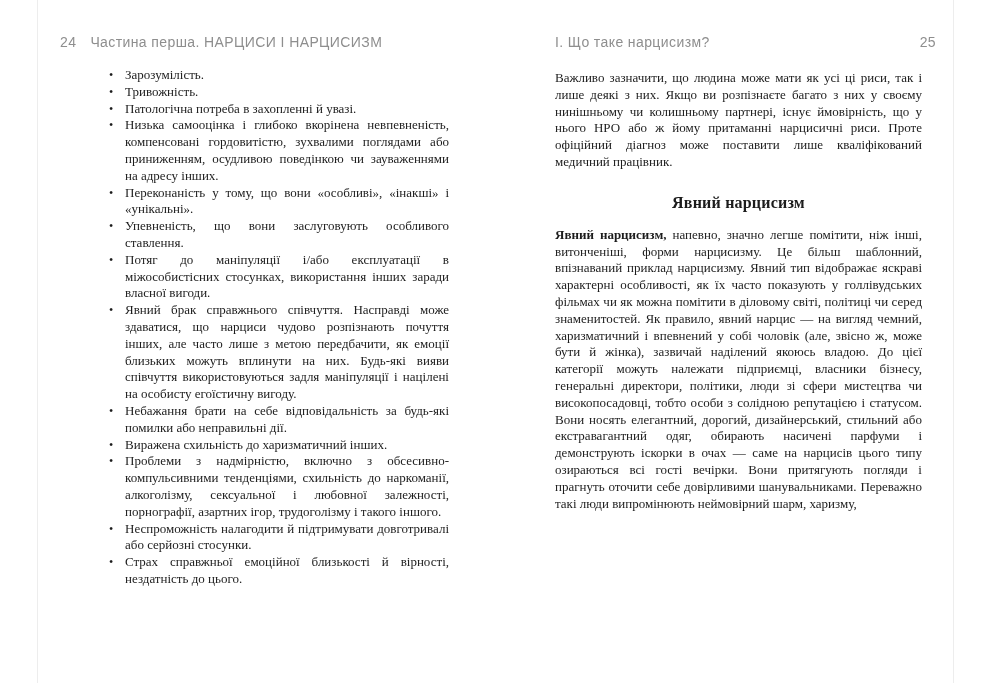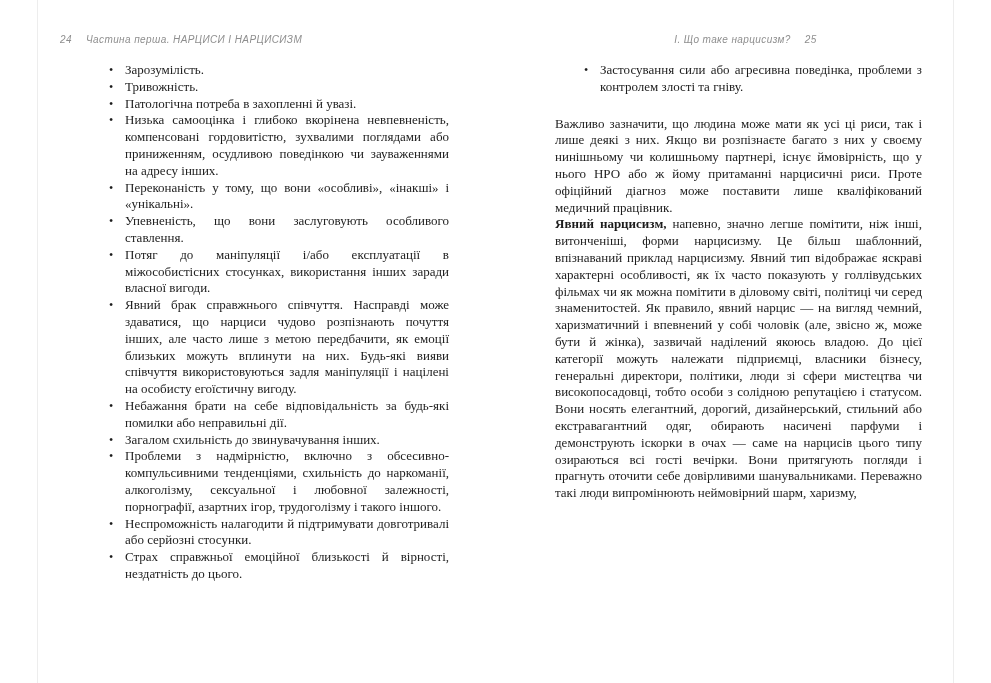--- a/index.html
+++ b/index.html
@@ -22,30 +22,29 @@
   }
   .edge.left { left: 37px; }
   .edge.right { right: 37px; }
 
   .page { position: absolute; top: 34px; }
   .page-left { left: 60px; width: 389px; }
   .page-right { left: 555px; width: 367px; }
 
   .running-head {
     font-family: "Liberation Sans", sans-serif;
-    font-size: 10px;
+    font-size: 14px;
     color: #8e8e8e;
     letter-spacing: 0.4px;
     display: flex;
     align-items: baseline;
     gap: 14px;
     white-space: nowrap;
-    font-style: italic;
   }
-  .running-head.right { justify-content: center; margin-right: -14px; }
+  .running-head.right { justify-content: space-between; margin-right: -14px; }
   .pagenum { color: #8e8e8e; }
 
   .bullet-list {
     list-style: none;
     margin: 17px 0 0 0;
     padding: 0 0 0 65px;
     font-size: 13px;
     line-height: 16.8px;
     text-align: justify;
     hyphens: auto;
@@ -63,21 +62,21 @@
 
   .para {
     margin: 0;
     font-size: 13px;
     line-height: 16.8px;
     text-align: justify;
     hyphens: auto;
   }
   .para.first { margin-top: 20px; }
   .para.indent { text-indent: 18px; }
-  .para.after-heading { }
+  .para.after-heading { margin-top: 15px; }
 
   .section-heading {
     margin: 23px 0 0 0;
     font-size: 16px;
     font-weight: bold;
     text-align: center;
     letter-spacing: 0.2px;
   }
   .lead { font-weight: bold; }
 </style>
@@ -97,32 +96,30 @@
     <ul class="bullet-list">
         <li>Зарозумілість.</li>
         <li>Тривожність.</li>
         <li>Патологічна потреба в захопленні й увазі.</li>
         <li>Низька самооцінка і глибоко вкорінена невпевненість, компенсовані гордовитістю, зухвалими поглядами або приниженням, осудливою поведінкою чи зауваженнями на адресу інших.</li>
         <li>Переконаність у тому, що вони «особливі», «інакші» і «унікальні».</li>
         <li>Упевненість, що вони заслуговують особливого ставлення.</li>
         <li>Потяг до маніпуляції і/або експлуатації в міжособистісних стосунках, використання інших заради власної вигоди.</li>
         <li>Явний брак справжнього співчуття. Насправді може здаватися, що нарциси чудово розпізнають почуття інших, але часто лише з метою передбачити, як емоції близьких можуть вплинути на них. Будь-які вияви співчуття використовуються задля маніпуляції і націлені на особисту егоїстичну вигоду.</li>
         <li>Небажання брати на себе відповідальність за будь-які помилки або неправильні дії.</li>
-        <li>Загалом схильність до звинувачування інших.</li>
+        <li>Виражена схильність до харизматичний інших.</li>
         <li>Проблеми з надмірністю, включно з обсесивно-компульсивними тенденціями, схильність до наркоманії, алкоголізму, сексуальної і любовної залежності, порнографії, азартних ігор, трудоголізму і такого іншого.</li>
         <li>Неспроможність налагодити й підтримувати довготривалі або серйозні стосунки.</li>
         <li>Страх справжньої емоційної близькості й вірності, нездатність до цього.</li>
       </ul>
   </section>
 
   <section class="page page-right">
     <header class="running-head right">
       <span class="head-title">І. Що таке нарцисизм?</span>
       <span class="pagenum">25</span>
     </header>
-    <ul class="bullet-list">
-        <li>Застосування сили або агресивна поведінка, проблеми з контролем злості та гніву.</li>
-      </ul>
     <p class="para first">Важливо зазначити, що людина може мати як усі ці риси, так і лише деякі з них. Якщо ви розпізнаєте багато з них у своєму нинішньому чи колишньому партнері, існує ймовірність, що у нього НРО або ж йому притаманні нарцисичні риси. Проте офіційний діагноз може поставити лише кваліфікований медичний працівник.</p>
+    <h2 class="section-heading">Явний нарцисизм</h2>
     <p class="para after-heading"><strong class="lead">Явний нарцисизм,</strong><span> напевно, значно легше помітити, ніж інші, витонченіші, форми нарцисизму. Це більш шаблонний, впізнаваний приклад нарцисизму. Явний тип відображає яскраві характерні особливості, як їх часто показують у голлівудських фільмах чи як можна помітити в діловому світі, політиці чи серед знаменитостей. Як правило, явний нарцис — на вигляд чемний, харизматичний і впевнений у собі чоловік (але, звісно ж, може бути й жінка), зазвичай наділений якоюсь владою. До цієї категорії можуть належати підприємці, власники бізнесу, генеральні директори, політики, люди зі сфери мистецтва чи високопосадовці, тобто особи з солідною репутацією і статусом. Вони носять елегантний, дорогий, дизайнерський, стильний або екстравагантний одяг, обирають насичені парфуми і демонструють іскорки в очах — саме на нарцисів цього типу озираються всі гості вечірки. Вони притягують погляди і прагнуть оточити себе довірливими шанувальниками. Переважно такі люди випромінюють неймовірний шарм, харизму,</span></p>
   </section>
 
 </main>
 
 </body></html>

